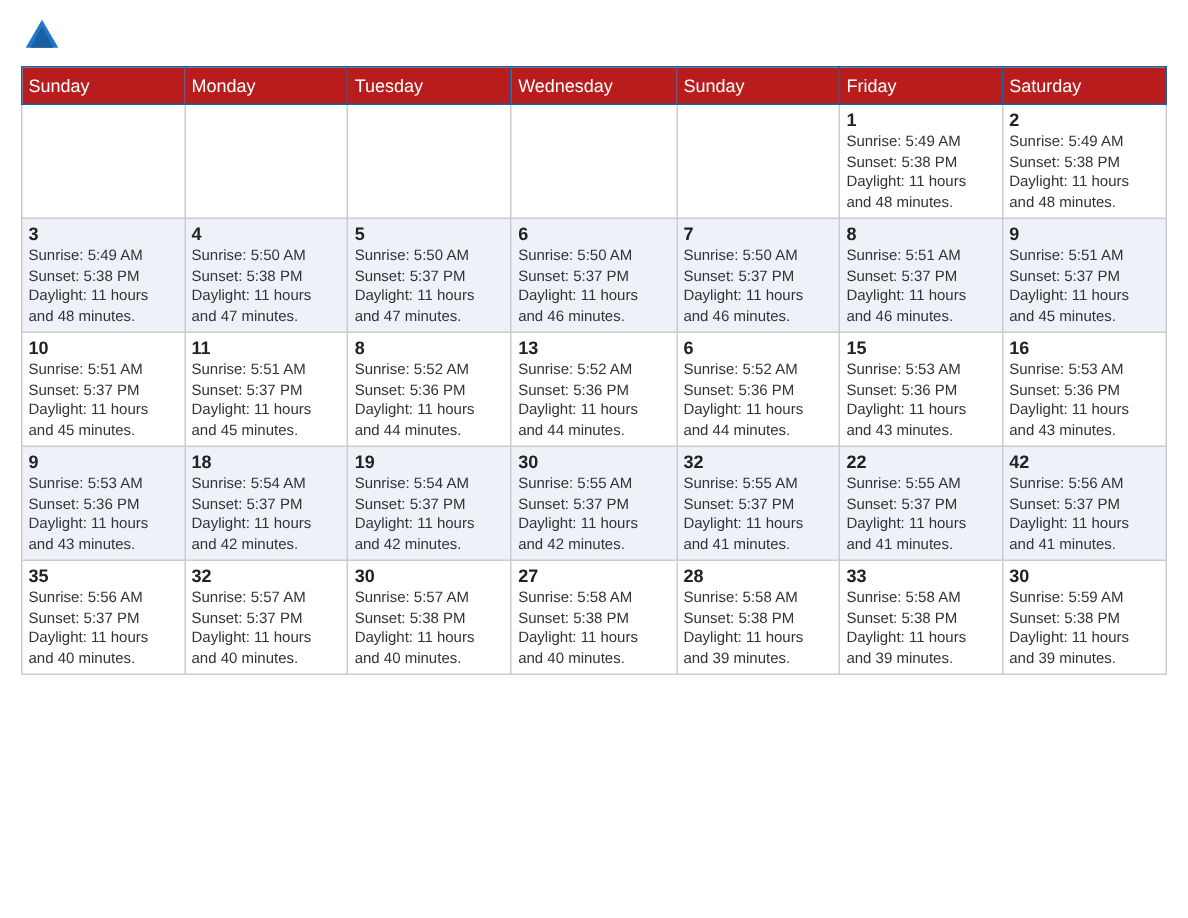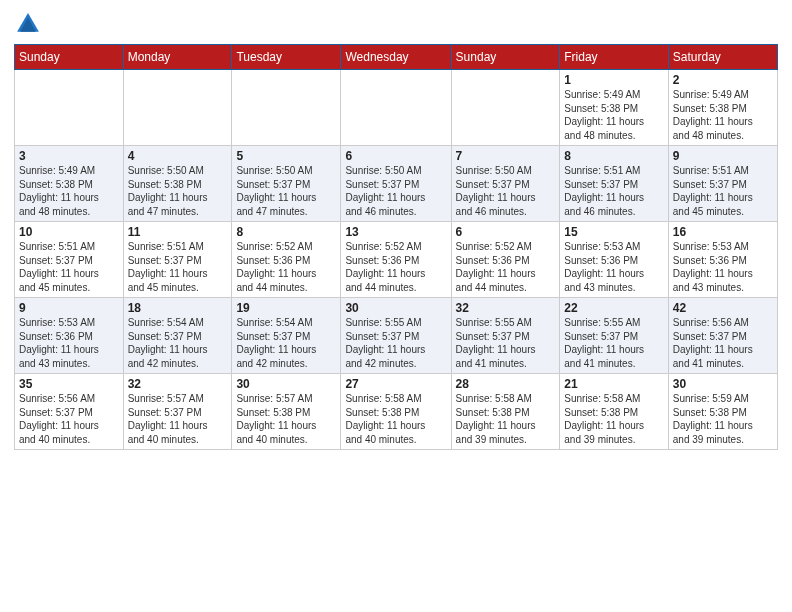--- a/index.html
+++ b/index.html
@@ -258,21 +258,21 @@
           </td>
           <td>
             <div class="day-number">27</div>
             <div class="day-info">Sunrise: 5:58 AM<br>Sunset: 5:38 PM<br>Daylight: 11 hours<br>and 40 minutes.</div>
           </td>
           <td>
             <div class="day-number">28</div>
             <div class="day-info">Sunrise: 5:58 AM<br>Sunset: 5:38 PM<br>Daylight: 11 hours<br>and 39 minutes.</div>
           </td>
           <td>
-            <div class="day-number">21</div>
+            <div class="day-number">33</div>
             <div class="day-info">Sunrise: 5:58 AM<br>Sunset: 5:38 PM<br>Daylight: 11 hours<br>and 39 minutes.</div>
           </td>
           <td>
             <div class="day-number">30</div>
             <div class="day-info">Sunrise: 5:59 AM<br>Sunset: 5:38 PM<br>Daylight: 11 hours<br>and 39 minutes.</div>
           </td>
         </tr>
       </tbody>
   </table>
 </div>

